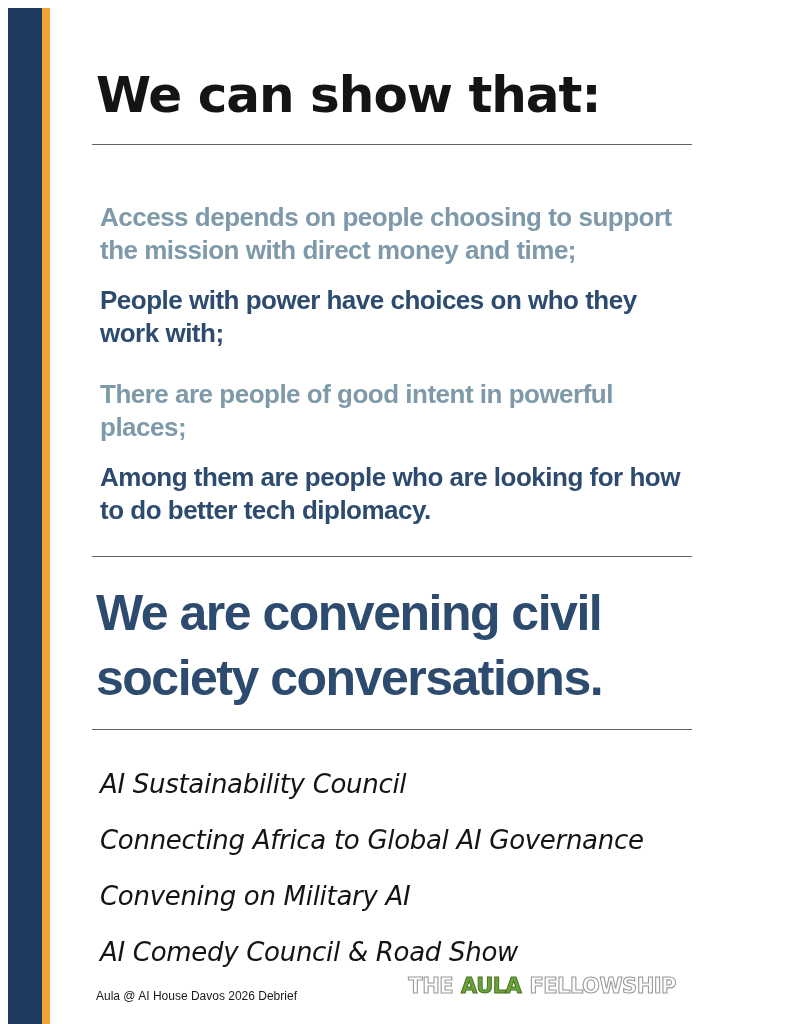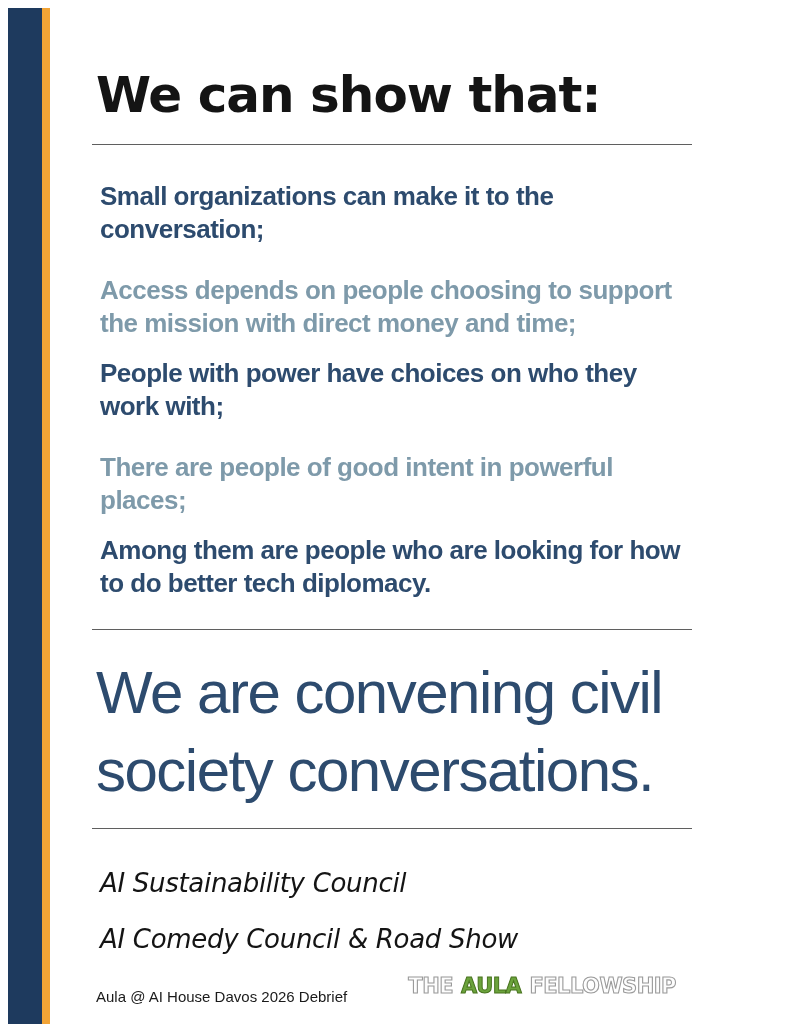--- a/index.html
+++ b/index.html
@@ -55,22 +55,22 @@
     font-size: 26px;
     letter-spacing: -0.5px;
     line-height: 1.25;
     white-space: pre-line;
     margin-bottom: 10px;
   }
   .s-dark  { color: var(--dark-text); }
   .s-light { color: var(--light-text); margin-top: 21px; }
   .rule-2 { margin-top: 12px; }
   .big-heading {
-    font-weight: 400;
-    font-size: 60px;
+    font-weight: 700;
+    font-size: 50px;
     letter-spacing: -1.5px;
     line-height: 1.3;
     color: var(--dark-text);
     white-space: pre-line;
     margin-top: 12px;
   }
   .rule-3 { margin-top: 14px; }
   .initiatives { margin-top: 22px; font-style: italic; }
   .initiative {
     font-family: "DejaVu Sans", sans-serif;
@@ -84,21 +84,21 @@
   .footer {
     position: absolute;
     left: 80px; top: 960px;
     width: 600px; height: 36px;
     display: flex;
     align-items: center;
     justify-content: space-between;
   }
   .footer-caption {
     font-weight: 400;
-    font-size: 15px;
+    font-size: 12px;
     color: #1a1a1a;
     letter-spacing: 0;
     margin-top: 20px;
   }
   .logo {
     font-family: "DejaVu Sans", sans-serif;
     font-weight: 700;
     font-size: 21px;
     letter-spacing: -0.5px;
     white-space: nowrap;
@@ -118,41 +118,41 @@
 
 <div class="page">
   <div class="edge-navy"></div>
   <div class="edge-gold"></div>
 
   <div class="content">
     <h1 class="slide-title">We can show that:</h1>
     <div class="rule rule-1"></div>
 
     <div class="statements">
-      <p class="statement s-dark">Small organizations can make it to the
-conversation;</p>
       <p class="statement s-light">Access depends on people choosing to support
 the mission with direct money and time;</p>
       <p class="statement s-dark">People with power have choices on who they
 work with;</p>
       <p class="statement s-light">There are people of good intent in powerful
 places;</p>
       <p class="statement s-dark">Among them are people who are looking for how
 to do better tech diplomacy.</p>
     </div>
 
     <div class="rule rule-2"></div>
 
     <h2 class="big-heading">We are convening civil
 society conversations.</h2>
 
     <div class="rule rule-3"></div>
 
     <div class="initiatives">
       <p class="initiative">AI Sustainability Council</p>
+      <p class="initiative">Connecting Africa to Global AI Governance</p>
+      <p class="initiative">Convening on Military AI</p>
       <p class="initiative">AI Comedy Council &amp; Road Show</p>
     </div>
   </div>
 
   <div class="footer">
     <span class="footer-caption">Aula @ AI House Davos 2026 Debrief</span>
     <span class="logo"><span class="logo-outline">THE</span><span class="logo-green">AULA</span><span class="logo-outline">FELLOWSHIP</span></span>
   </div>
 </div>
 

